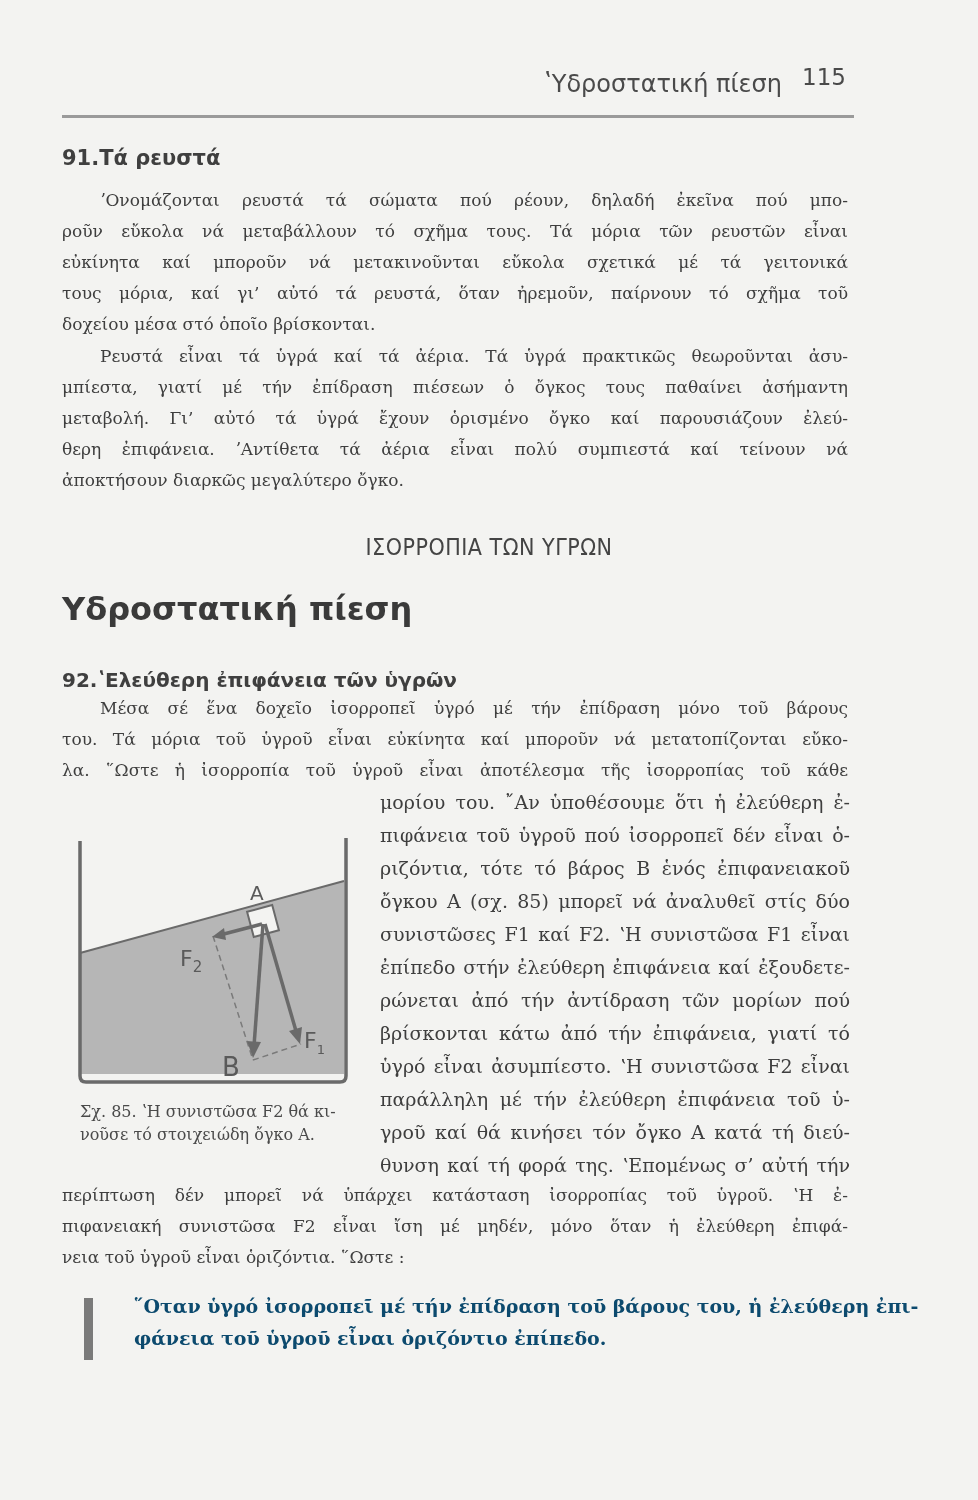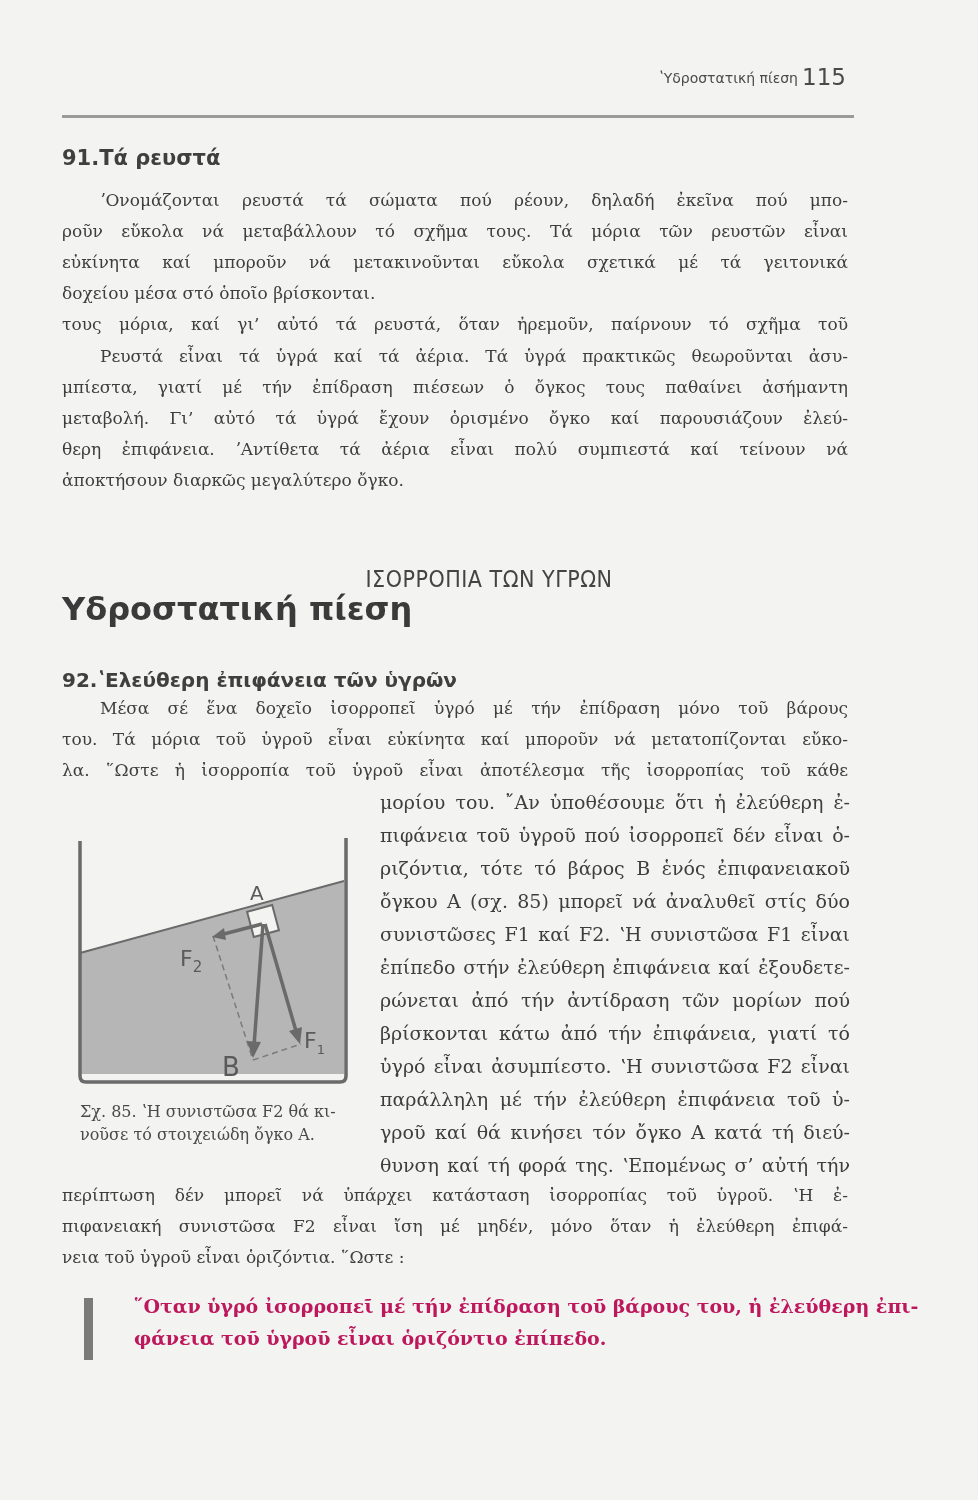--- a/index.html
+++ b/index.html
@@ -7,52 +7,52 @@
     width: 978px; height: 1500px; overflow: hidden;
     background: #f3f3f1;
     color: #3c3c3c;
     font-family: "DejaVu Serif", "Liberation Serif", serif;
     position: relative;
   }
   .page { position: absolute; left: 0; top: 0; width: 978px; height: 1500px; }
 
   
   .run-head { position: absolute; top: 62px; left: 62px; width: 792px; height: 40px; }
-  .run-title { position: absolute; right: 56px; top: 8px; font-family: "DejaVu Sans", "Liberation Sans", sans-serif; font-size: 14px; color: #4a4a4a; }
+  .run-title { position: absolute; right: 72px; top: 8px; font-family: "DejaVu Sans", "Liberation Sans", sans-serif; font-size: 24px; color: #4a4a4a; }
   .page-num { position: absolute; right: 8px; top: 2px; font-family: "DejaVu Sans", "Liberation Sans", sans-serif; font-size: 23px; color: #4a4a4a; margin-left: 32px; }
   .head-rule { position: absolute; left: 62px; top: 115px; width: 792px; height: 3px; background: #9a9a9a; }
 
   .sec-head { position: absolute; font-family: "DejaVu Sans", "Liberation Sans", sans-serif; font-weight: bold; color: #3f3f3f; }
   .sec91 { left: 62px; top: 146px; font-size: 21px; }
   .sec92 { left: 62px; top: 668px; font-size: 20px; }
   .sec-head .num { }
 
   .para { position: absolute; font-size: 17px; line-height: 31px; color: #3e3e3e; text-align: justify; }
   .para .line { display: block; white-space: nowrap; text-align-last: justify; }
   .para .line.last { text-align-last: left; }
   .indent { padding-left: 38px; }
 
   .p1 { left: 62px; top: 185px; width: 786px; }
   .p2 { left: 62px; top: 341px; width: 786px; }
 
-  .chapter-title { position: absolute; left: 0; width: 978px; top: 566px; text-align: center; font-family: "DejaVu Sans Condensed", "DejaVu Sans", "Liberation Sans", sans-serif; font-size: 23px; letter-spacing: 0.5px; color: #444; }
+  .chapter-title { position: absolute; left: 0; width: 978px; top: 534px; text-align: center; font-family: "DejaVu Sans Condensed", "DejaVu Sans", "Liberation Sans", sans-serif; font-size: 23px; letter-spacing: 0.5px; color: #444; }
   .section-title { position: absolute; left: 62px; top: 590px; font-family: "DejaVu Sans", "Liberation Sans", sans-serif; font-weight: bold; font-size: 32px; color: #3a3a3a; }
 
   .p3 { left: 62px; top: 693px; width: 786px; }
   .p4 { left: 380px; top: 786px; width: 470px; font-size: 19px; line-height: 33px; }
   .p5 { left: 62px; top: 1180px; width: 786px; }
 
   
   .figure { position: absolute; left: 72px; top: 836px; width: 290px; height: 256px; }
   .caption { position: absolute; left: 80px; top: 1100px; width: 285px; font-size: 16px; line-height: 23px; color: #4a4a4a; }
 
   
   .rule-box { position: absolute; left: 92px; top: 1290px; width: 780px; }
   .rule-bar { position: absolute; left: -8px; top: 8px; width: 9px; height: 62px; background: #7a7a7a; }
-  .rule-text { position: absolute; left: 42px; top: 0; width: 740px; font-weight: bold; font-size: 19px; line-height: 32px; color: #be185d; }
+  .rule-text { position: absolute; left: 42px; top: 0; width: 740px; font-weight: bold; font-size: 19px; line-height: 32px; color: #0c4a6e; }
   .rule-text .line { display: block; white-space: nowrap; }
 </style>
 </head>
 <body>
 
 <div class="page">
 
   <div class="run-head">
     <span class="run-title">ʽΥδροστατική πίεση</span>
     <span class="page-num">115</span>
@@ -60,22 +60,22 @@
   <div class="head-rule"></div>
 
   <div class="sec-head sec91">
     <span class="num">91.</span><span>Τά ρευστά</span>
   </div>
 
   <div class="para p1">
     <span class="line indent">ʼΟνομάζονται ρευστά τά σώματα πού ρέουν, δηλαδή ἐκεῖνα πού μπο-</span>
     <span class="line">ροῦν εὔκολα νά μεταβάλλουν τό σχῆμα τους. Τά μόρια τῶν ρευστῶν εἶναι</span>
     <span class="line">εὐκίνητα καί μποροῦν νά μετακινοῦνται εὔκολα σχετικά μέ τά γειτονικά</span>
+    <span class="line">τους μόρια, καί γι’ αὐτό τά ρευστά, ὅταν ἠρεμοῦν, παίρνουν τό σχῆμα τοῦ</span>
     <span class="line last">δοχείου μέσα στό ὁποῖο βρίσκονται.</span>
-    <span class="line">τους μόρια, καί γι’ αὐτό τά ρευστά, ὅταν ἠρεμοῦν, παίρνουν τό σχῆμα τοῦ</span>
   </div>
 
   <div class="para p2">
     <span class="line indent">Ρευστά εἶναι τά ὑγρά καί τά ἀέρια. Τά ὑγρά πρακτικῶς θεωροῦνται ἀσυ-</span>
     <span class="line">μπίεστα, γιατί μέ τήν ἐπίδραση πιέσεων ὁ ὄγκος τους παθαίνει ἀσήμαντη</span>
     <span class="line">μεταβολή. Γι’ αὐτό τά ὑγρά ἔχουν ὁρισμένο ὄγκο καί παρουσιάζουν ἐλεύ-</span>
     <span class="line">θερη ἐπιφάνεια. ʼΑντίθετα τά ἀέρια εἶναι πολύ συμπιεστά καί τείνουν νά</span>
     <span class="line last">ἀποκτήσουν διαρκῶς μεγαλύτερο ὄγκο.</span>
   </div>
 

